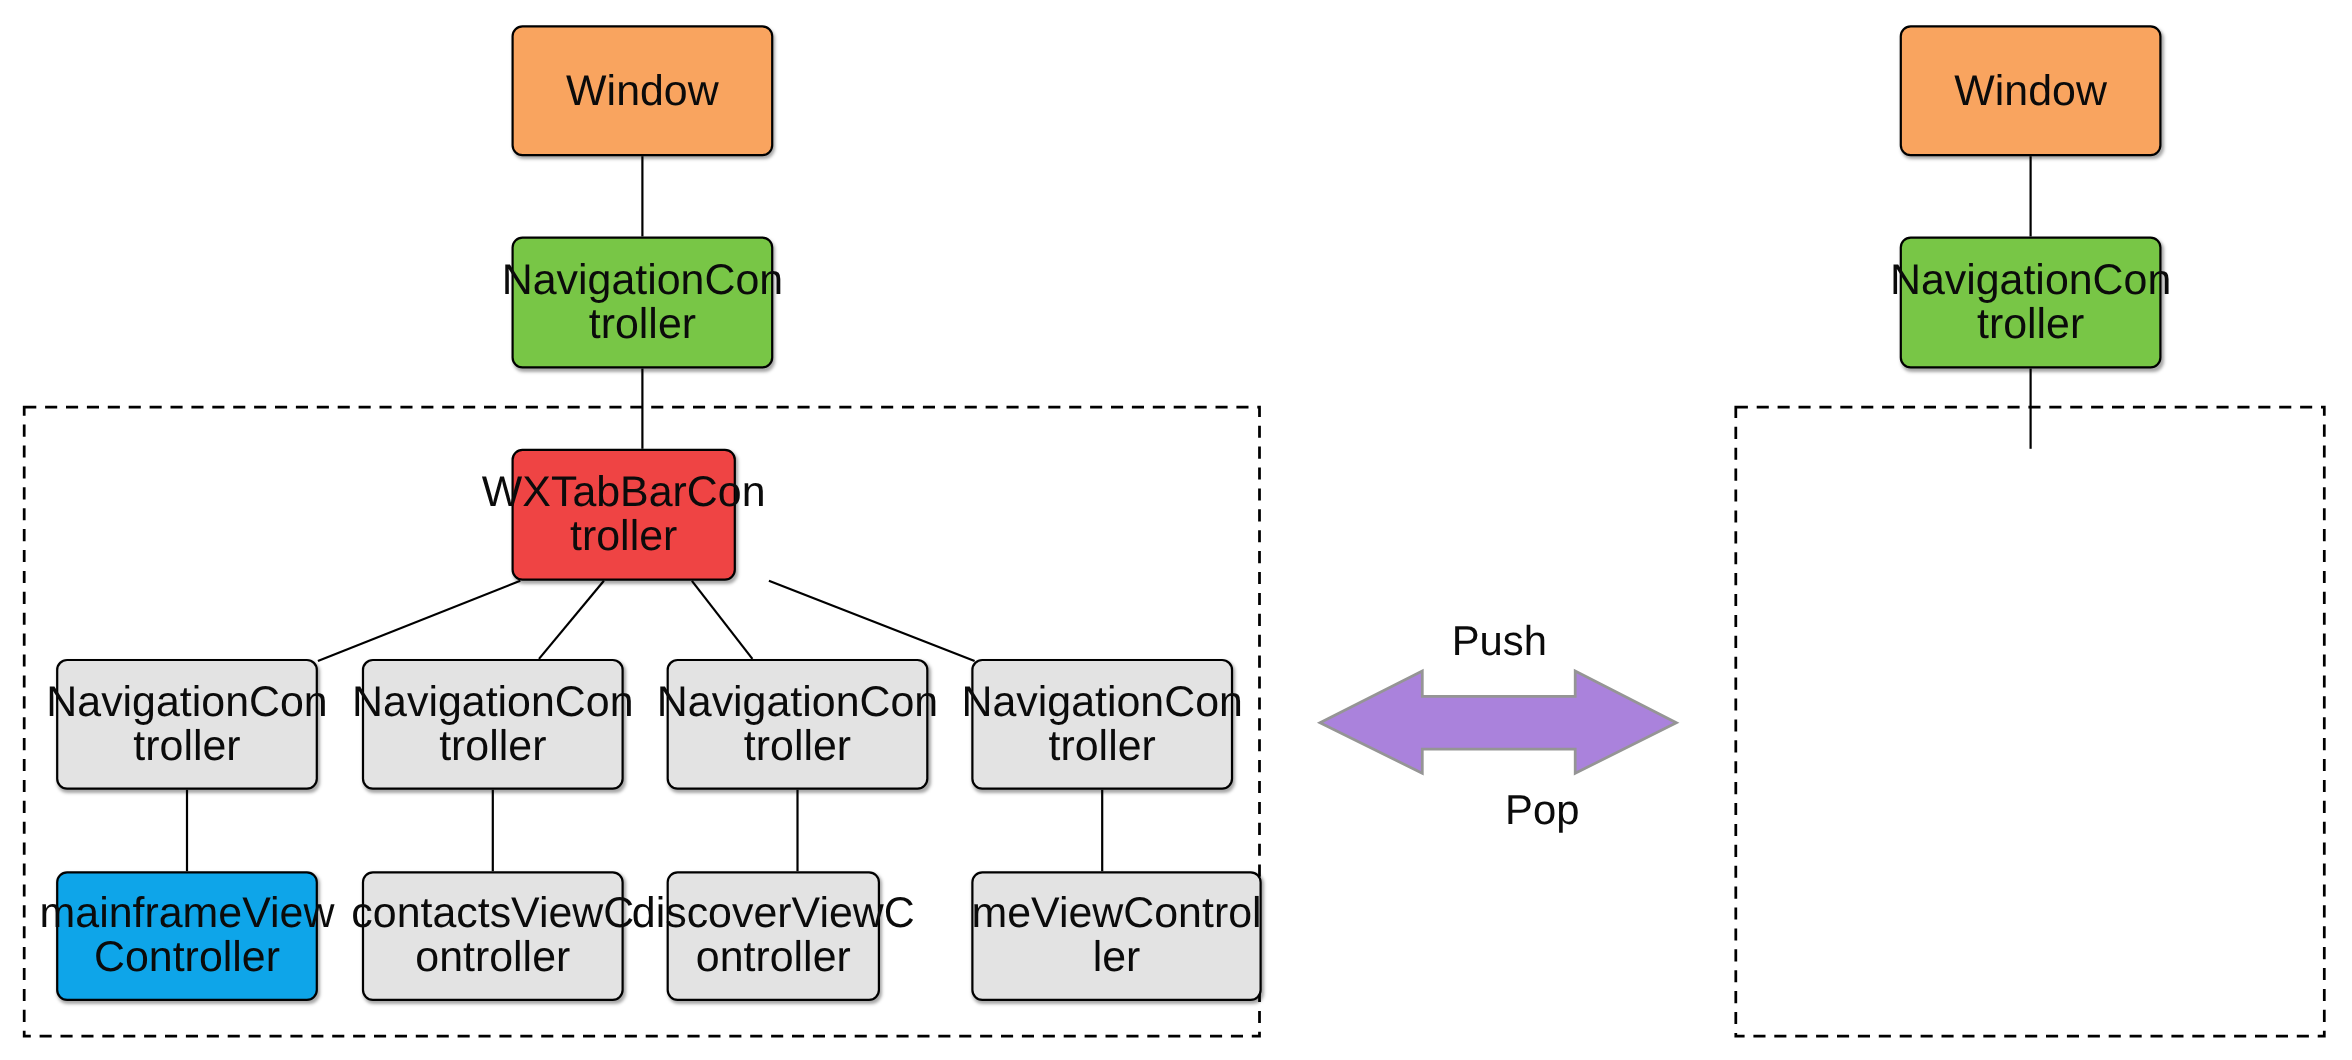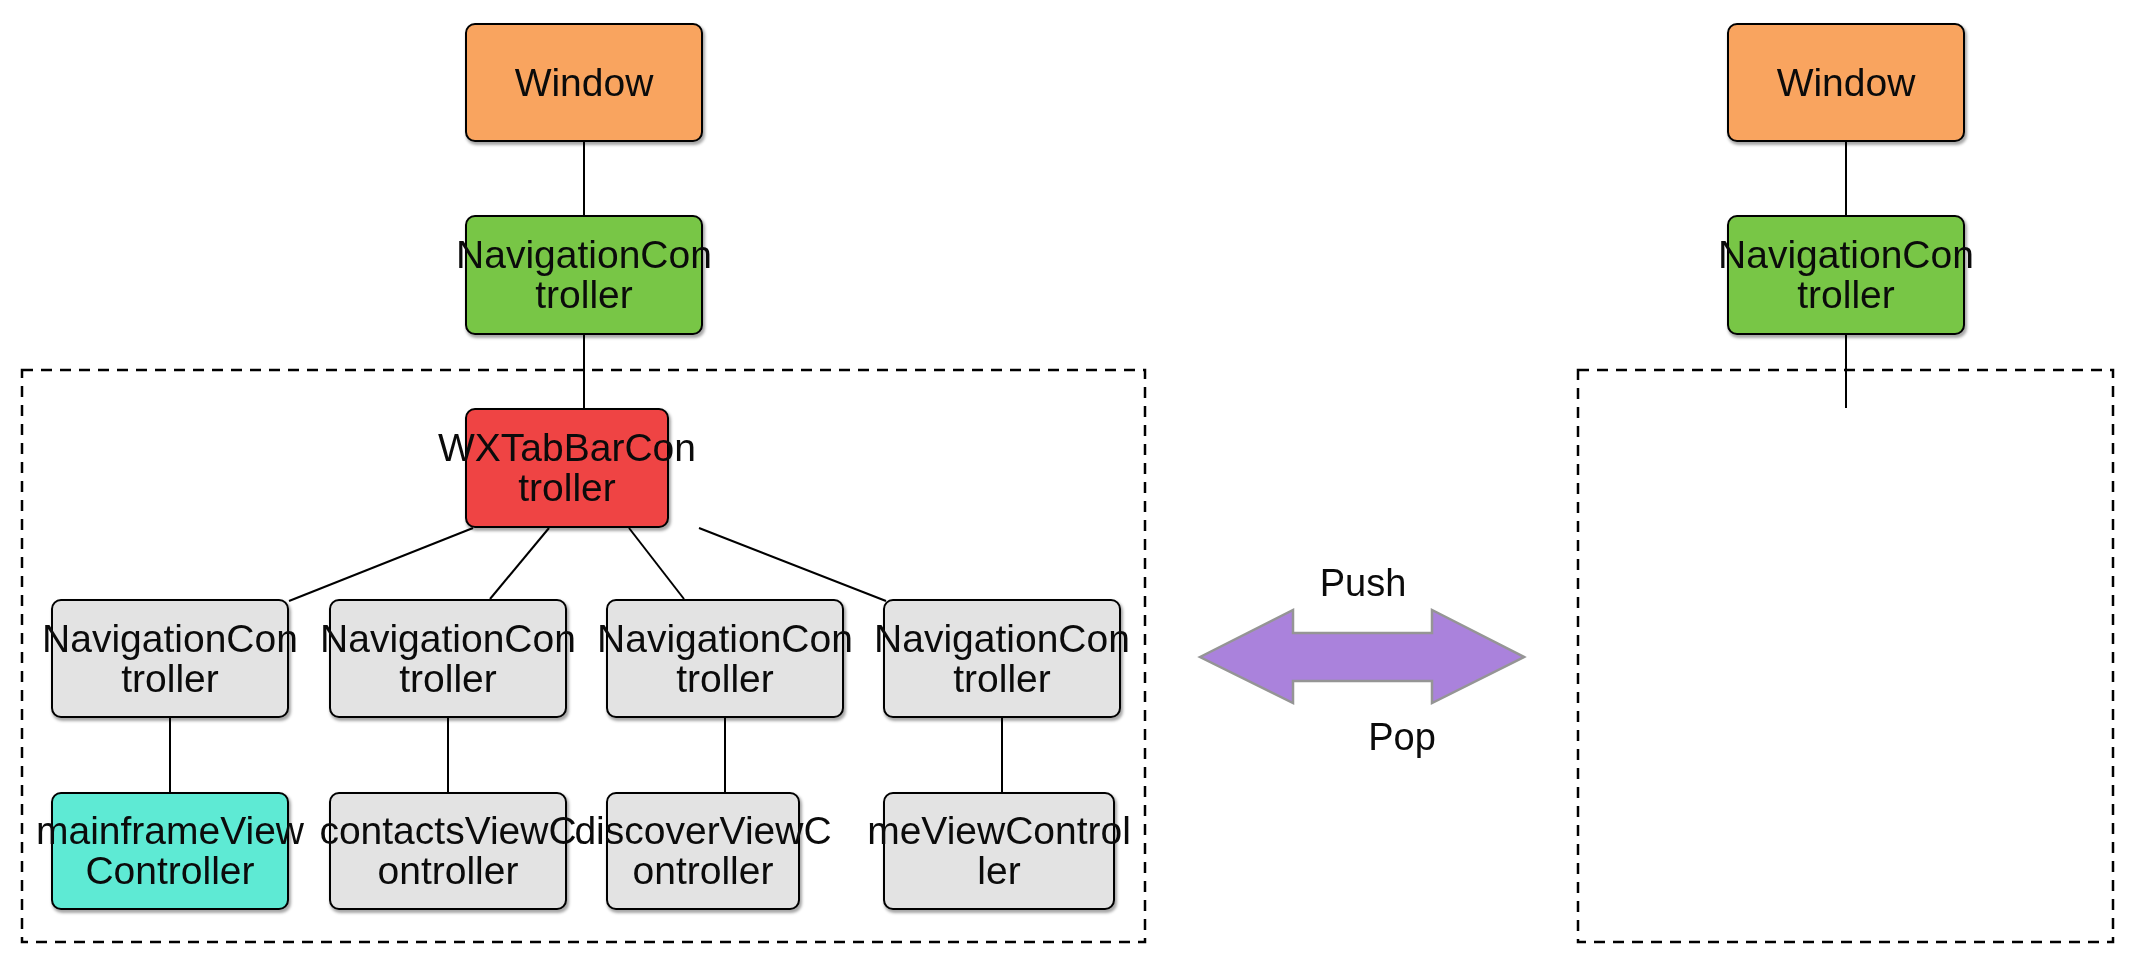--- a/index.html
+++ b/index.html
@@ -102,30 +102,30 @@
 
   <div class="node" style="left: 329px; top: 599px; width: 238px; height: 119px; background-color: rgb(227, 227, 227);">NavigationCon
 troller</div>
 
   <div class="node" style="left: 606px; top: 599px; width: 238px; height: 119px; background-color: rgb(227, 227, 227);">NavigationCon
 troller</div>
 
   <div class="node" style="left: 883px; top: 599px; width: 238px; height: 119px; background-color: rgb(227, 227, 227);">NavigationCon
 troller</div>
 
-  <div class="node" style="left: 51px; top: 792px; width: 238px; height: 118px; background-color: #5eead4;">mainframeView
+  <div class="node" style="left: 51px; top: 792px; width: 238px; height: 118px; background-color: #0ea5e9;">mainframeView
 Controller</div>
 
   <div class="node" style="left: 329px; top: 792px; width: 238px; height: 118px; background-color: rgb(227, 227, 227);">contactsViewC
 ontroller</div>
 
   <div class="node" style="left: 606px; top: 792px; width: 194px; height: 118px; background-color: rgb(227, 227, 227);">discoverViewC
 ontroller</div>
 
-  <div class="node" style="left: 883px; top: 792px; width: 232px; height: 118px; background-color: rgb(227, 227, 227);">meViewControl
+  <div class="node" style="left: 883px; top: 792px; width: 264px; height: 118px; background-color: rgb(227, 227, 227);">meViewControl
 ler</div>
 
   <div class="node" style="left: 1727px; top: 23px; width: 238px; height: 119px; background-color: rgb(249, 164, 95);">Window</div>
 
   <div class="node" style="left: 1727px; top: 215px; width: 238px; height: 120px; background-color: rgb(120, 198, 70);">NavigationCon
 troller</div>
 
 
   <div class="arrow-label" style="left:1363px; top:562px;">Push</div>
 

